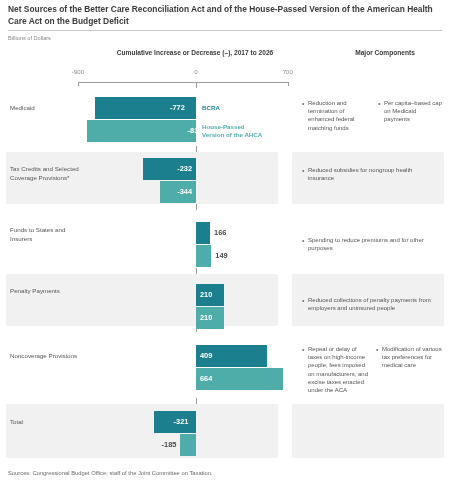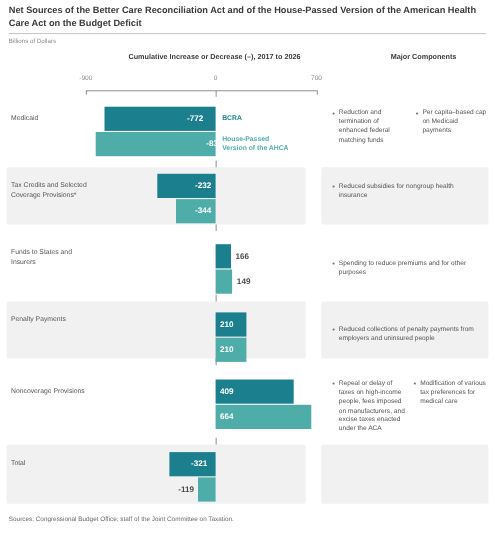--- a/index.html
+++ b/index.html
@@ -141,16 +141,16 @@
     <div class="comp" style="left: 376px; top: 345px; width: 68px;">
       <span class="b">•</span>
       <span class="t">Modification of various tax preferences for medical care</span>
     </div>
     <div class="band" style="top: 404px; height: 54px; background: rgb(241, 241, 241);"></div>
     <div class="band-right" style="top: 404px; height: 54px; background: rgb(241, 241, 241);"></div>
     <div class="rowlabel" style="top: 418px; width: 70px;">Total</div>
     <div class="bar dark" style="left: 153.917px; width: 42.0831px; top: 411px;"></div>
     <div class="barval inside" style="top: 411px; left: 170px; width: 22px; text-align: center;">-321</div>
     <div class="bar light" style="left: 180.399px; width: 15.6009px; top: 434px;"></div>
-    <div class="barval outside" style="top: 434px; left: 154.399px; width: 22px; text-align: right;">-119</div>
+    <div class="barval outside" style="top: 434px; left: 154.399px; width: 22px; text-align: right;">-185</div>
   </div>
 
 <div class="sources">Sources: Congressional Budget Office; staff of the Joint Committee on Taxation.</div>
 
 </body></html>

